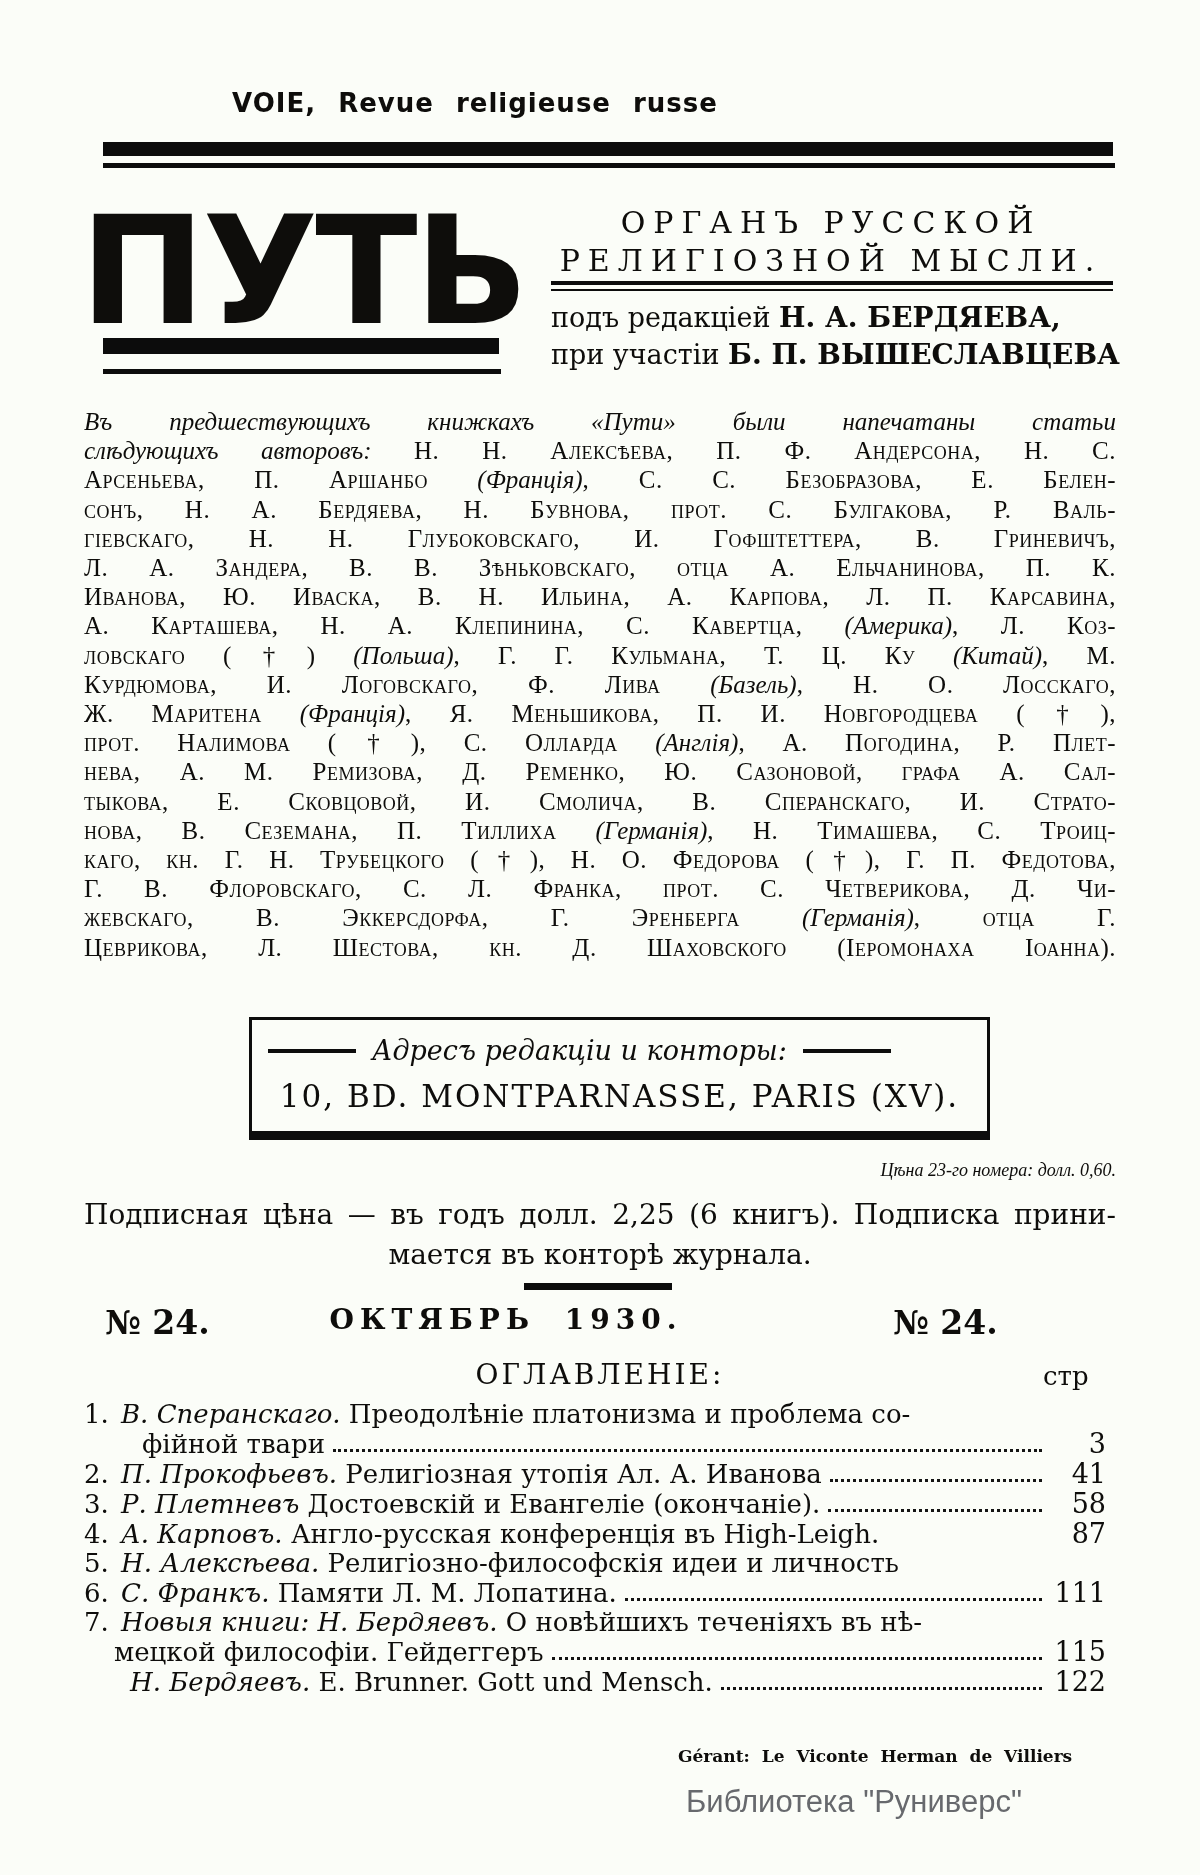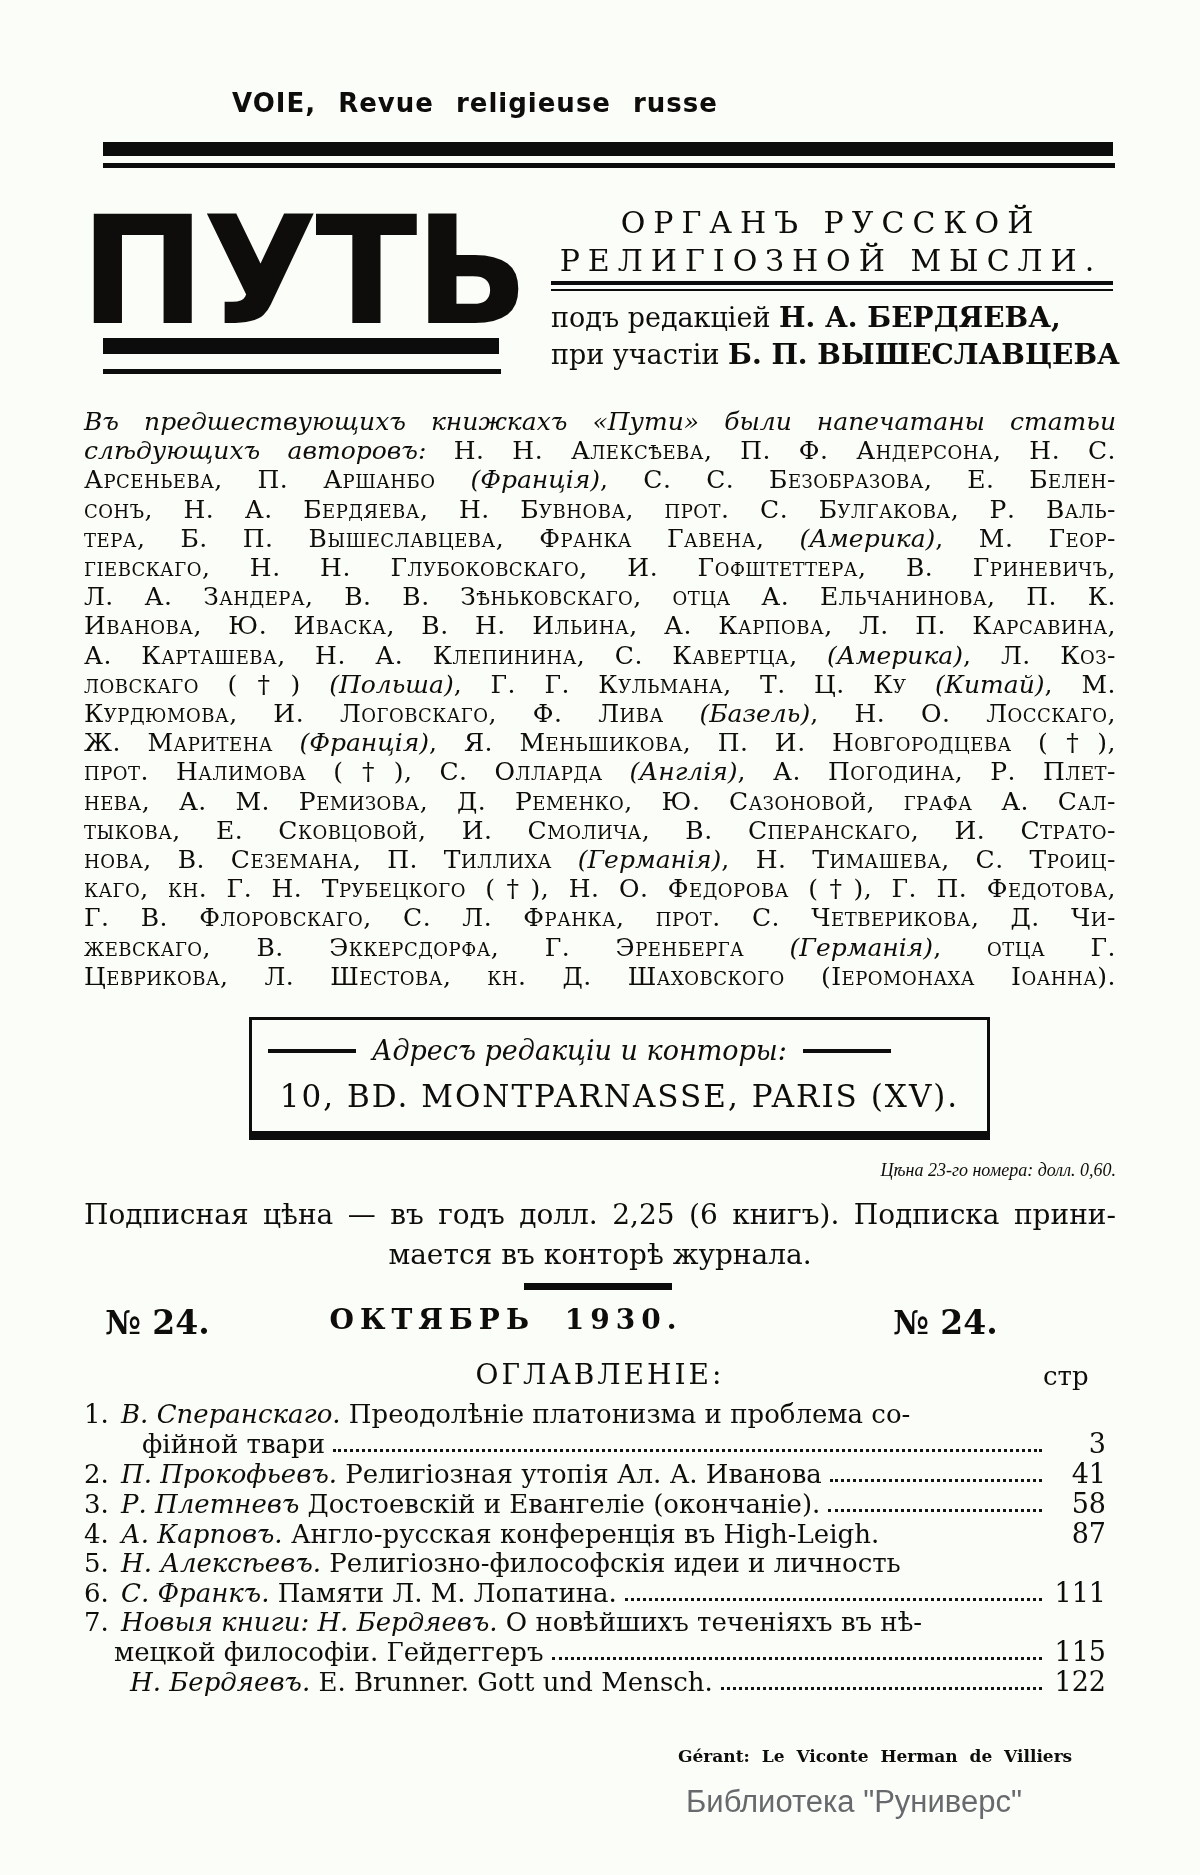--- a/index.html
+++ b/index.html
@@ -38,21 +38,21 @@
   
   .organ{left:548px;top:204px;width:566px;text-align:center;
     font-size:30px;letter-spacing:8px;line-height:38px;white-space:nowrap;}
   .organ-ul-thick{left:551px;top:281px;width:562px;height:4px;}
   .organ-ul-thin{left:551px;top:289px;width:562px;height:2px;}
 
   .editors{left:551px;top:299px;width:566px;font-size:27px;line-height:37px;white-space:nowrap;}
   .editors .seg-bold{font-size:28px;}
 
   
-  .author-par{left:84px;top:407px;width:1032px;font-size:25px;line-height:29.2px;}
+  .author-par{left:84px;top:407px;width:1032px;font-size:25px;line-height:29.2px;font-family:Liberation Serif, serif;}
   .par-line{text-align:justify;text-align-last:justify;white-space:nowrap;}
   .seg-regular{font-style:normal;}
   .seg-italic{font-style:italic;font-variant:normal;}
   .seg-smallcaps{font-variant:small-caps;letter-spacing:0.5px;}
   .seg-bold{font-weight:bold;}
 
   
   .address-box{
     left:249px;top:1017px;width:741px;
     border:3px solid #0d0d0d;border-bottom-width:9px;
@@ -119,21 +119,20 @@
   <div class="abs editors">
     <div><span class="seg-regular">подъ редакціей </span><span class="seg-bold">Н. А. БЕРДЯЕВА,</span></div>
     <div><span class="seg-regular">при участіи </span><span class="seg-bold">Б. П. ВЫШЕСЛАВЦЕВА</span></div>
   </div>
 
   <div class="abs author-par">
       <div class="par-line"><span class="seg-italic">Въ предшествующихъ книжкахъ «Пути» были напечатаны статьи</span></div>
       <div class="par-line"><span class="seg-italic">слѣдующихъ авторовъ: </span><span class="seg-smallcaps">Н. Н. Алексѣева, П. Ф. Андерсона, Н. С.</span></div>
       <div class="par-line"><span class="seg-smallcaps">Арсеньева, П. Аршанбо </span><span class="seg-italic">(Франція)</span><span class="seg-smallcaps">, С. С. Безобразова, Е. Белен-</span></div>
       <div class="par-line"><span class="seg-smallcaps">сонъ, Н. А. Бердяева, Н. Бувнова, прот. С. Булгакова, Р. Валь-</span></div>
-      <div class="par-line"><span class="seg-smallcaps">тера, Б. П. Вышеславцева, Франка Гавена, </span><span class="seg-italic">(Америка)</span><span class="seg-smallcaps">, М. Геор-</span></div>
       <div class="par-line"><span class="seg-smallcaps">гіевскаго, Н. Н. Глубоковскаго, И. Гофштеттера, В. Гриневичъ,</span></div>
       <div class="par-line"><span class="seg-smallcaps">Л. А. Зандера, В. В. Зѣньковскаго, отца А. Ельчанинова, П. К.</span></div>
       <div class="par-line"><span class="seg-smallcaps">Иванова, Ю. Иваска, В. Н. Ильина, А. Карпова, Л. П. Карсавина,</span></div>
       <div class="par-line"><span class="seg-smallcaps">А. Карташева, Н. А. Клепинина, С. Кавертца, </span><span class="seg-italic">(Америка)</span><span class="seg-smallcaps">, Л. Коз-</span></div>
       <div class="par-line"><span class="seg-smallcaps">ловскаго (†) </span><span class="seg-italic">(Польша)</span><span class="seg-smallcaps">, Г. Г. Кульмана, Т. Ц. Ку </span><span class="seg-italic">(Китай)</span><span class="seg-smallcaps">, М.</span></div>
       <div class="par-line"><span class="seg-smallcaps">Курдюмова, И. Логовскаго, Ф. Лива </span><span class="seg-italic">(Базель)</span><span class="seg-smallcaps">, Н. О. Лосскаго,</span></div>
       <div class="par-line"><span class="seg-smallcaps">Ж. Маритена </span><span class="seg-italic">(Франція)</span><span class="seg-smallcaps">, Я. Меньшикова, П. И. Новгородцева (†),</span></div>
       <div class="par-line"><span class="seg-smallcaps">прот. Налимова (†), С. Олларда </span><span class="seg-italic">(Англія)</span><span class="seg-smallcaps">, А. Погодина, Р. Плет-</span></div>
       <div class="par-line"><span class="seg-smallcaps">нева, А. М. Ремизова, Д. Ременко, Ю. Сазоновой, графа А. Сал-</span></div>
       <div class="par-line"><span class="seg-smallcaps">тыкова, Е. Сковцовой, И. Смолича, В. Сперанскаго, И. Страто-</span></div>
@@ -191,21 +190,21 @@
         <span class="toc-page">58</span>
       </div>
       <div class="toc-row">
         <span class="toc-num">4.</span>
         <span class="toc-text"><span class="seg-italic">А. Карповъ.</span><span class="seg-regular"> Англо-русская конференція въ High-Leigh.</span></span>
         <span class="toc-leader no-dots"></span>
         <span class="toc-page">87</span>
       </div>
       <div class="toc-row">
         <span class="toc-num">5.</span>
-        <span class="toc-text"><span class="seg-italic">Н. Алексѣевъ.</span><span class="seg-regular"> Религіозно-философскія идеи и личность</span></span>
+        <span class="toc-text"><span class="seg-italic">Н. Алексѣева.</span><span class="seg-regular"> Религіозно-философскія идеи и личность</span></span>
         <span class="toc-leader no-dots"></span>
         <span class="toc-page"></span>
       </div>
       <div class="toc-row">
         <span class="toc-num">6.</span>
         <span class="toc-text"><span class="seg-italic">С. Франкъ.</span><span class="seg-regular"> Памяти Л. М. Лопатина.</span></span>
         <span class="toc-leader"></span>
         <span class="toc-page">111</span>
       </div>
       <div class="toc-row">

